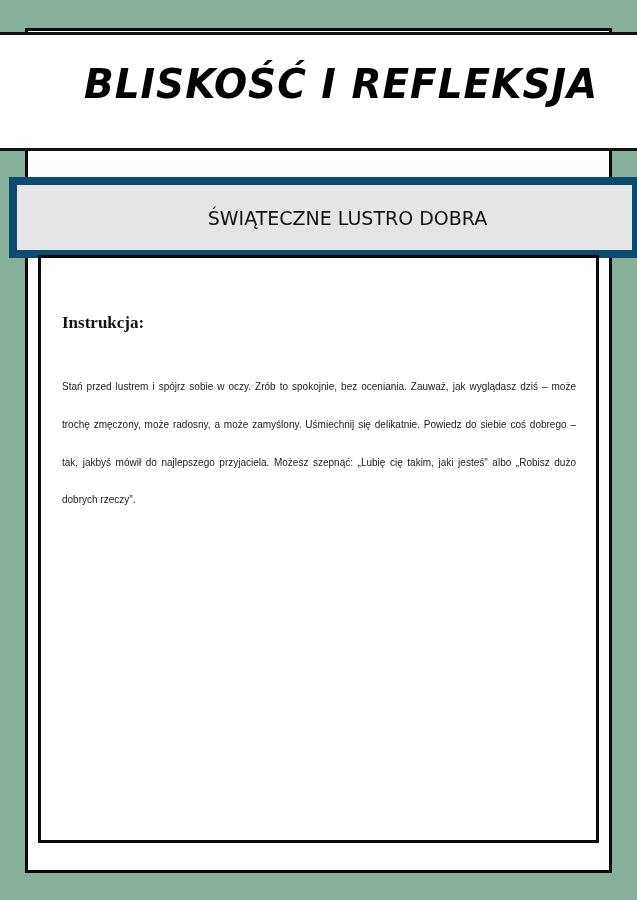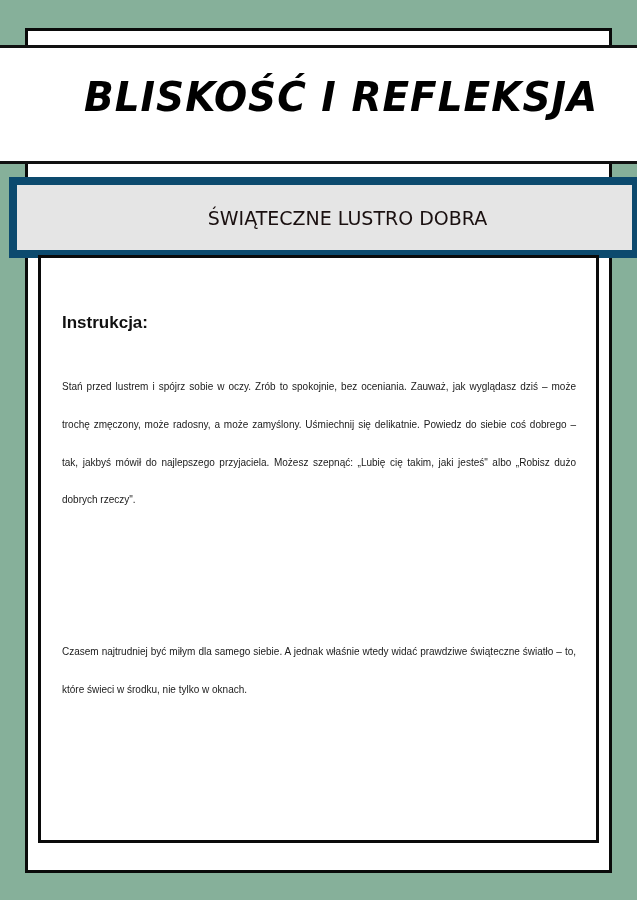--- a/index.html
+++ b/index.html
@@ -6,21 +6,21 @@
     body {
       width: 637px; height: 900px; position: relative; overflow: hidden;
       background: #86b09a;
       font-family: "Liberation Sans", sans-serif;
     }
     .outer-frame {
       position: absolute; left: 25px; top: 28px; width: 581px; height: 839px;
       background: #ffffff; border: 3px solid #0a0a0a;
     }
     .title-banner {
-      position: absolute; left: 0; top: 45px; width: 637px; height: 113px;
+      position: absolute; left: 0; top: 32px; width: 637px; height: 113px;
       background: #ffffff; border-top: 3px solid #111; border-bottom: 3px solid #111;
     }
     .title-text {
       position: absolute; left: 84px; top: 26px;
       font-family: "DejaVu Sans", sans-serif; font-weight: bold; font-style: italic;
       font-size: 39px; letter-spacing: 1px; color: #000;
       transform: scaleY(1.05);
     }
     .red-band {
       position: absolute; left: 9px; top: 177px; width: 615px; height: 65px;
@@ -30,21 +30,21 @@
       position: absolute; left: 0; right: 0; top: 22px; text-align: center;
       font-family: "DejaVu Sans", sans-serif; font-size: 19px; color: #1a1010;
       padding-left: 46px;
     }
     .inner-box {
       position: absolute; left: 38px; top: 255px; width: 555px; height: 582px;
       background: #fff; border: 3px solid #0a0a0a;
     }
     .instr-label {
       position: absolute; left: 21px; top: 55px;
-      font-family: Liberation Sans, sans-serif; font-size: 17px; color: #111;
+      font-family: Liberation Serif, serif; font-size: 17px; color: #111;
       font-weight: 600;
     }
     .para {
       position: absolute; left: 21px; width: 514px;
       font-size: 10px; line-height: 37.8px; color: #1a1a1a; text-align: justify;
     }
     .p1 { top: 110px; }
     .p2 { top: 375px; }
   </style>
 </head>
@@ -56,14 +56,13 @@
   <div class="title-text">BLISKOŚĆ I REFLEKSJA</div>
 </div>
 
 <div class="red-band">
   <div class="red-band-text">ŚWIĄTECZNE LUSTRO DOBRA</div>
 </div>
 
 <div class="inner-box">
   <div class="instr-label">Instrukcja:</div>
   <div class="para p1">Stań przed lustrem i spójrz sobie w oczy. Zrób to spokojnie, bez oceniania. Zauważ, jak wyglądasz dziś – może trochę zmęczony, może radosny, a może zamyślony. Uśmiechnij się delikatnie. Powiedz do siebie coś dobrego – tak, jakbyś mówił do najlepszego przyjaciela. Możesz szepnąć: „Lubię cię takim, jaki jesteś" albo „Robisz dużo dobrych rzeczy".</div>
-  <div class="para p2">Czasem najtrudniej być miłym dla samego siebie. A jednak właśnie wtedy widać prawdziwe świąteczne światło – to, które świeci w środku, nie tylko w oknach.</div>
 </div>
 
 </body></html>

